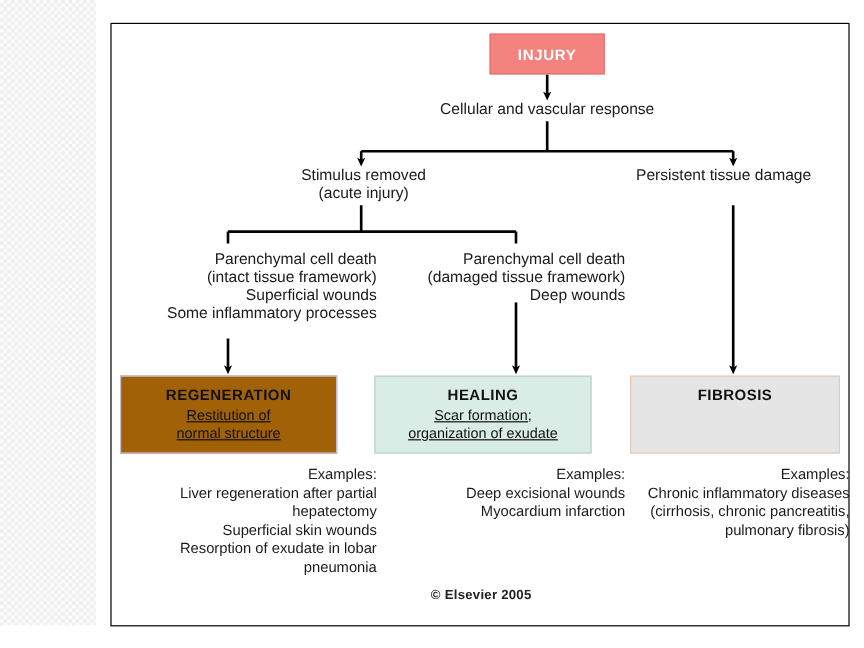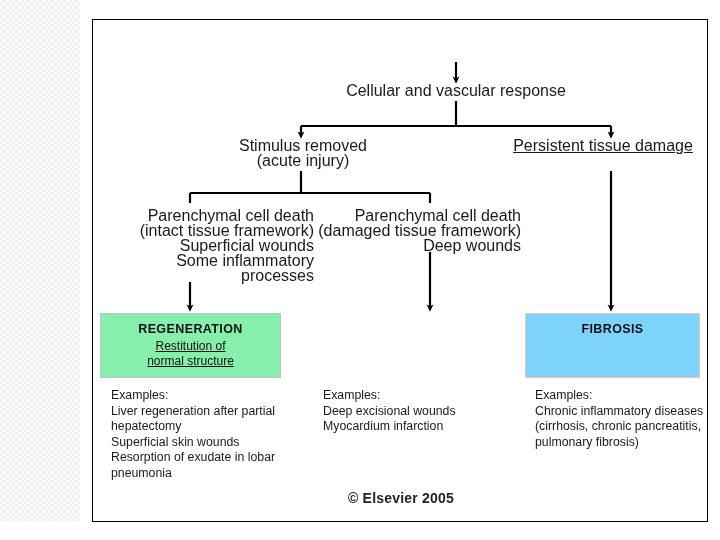--- a/index.html
+++ b/index.html
@@ -64,32 +64,32 @@
     color: #ffffff;
     font-weight: bold;
     font-size: 12.5px;
     letter-spacing: 0.6px;
     line-height: 34px;
   }
 
   
   .text-node {
     position: absolute;
-    font-size: 16px;
+    font-size: 13px;
     color: #1a1a1a;
     line-height: 15px;
     white-space: pre-line;
     box-sizing: border-box;
   }
   .center { text-align: center; }
   .left   { text-align: right; }
 
   #cellular-response { left: 248px; top: 63px; width: 230px; }
   #stimulus-removed  { left: 105px; top: 118px; width: 210px; text-align: center; }
-  #persistent-damage { left: 405px; top: 118px; width: 210px; text-decoration: underline; }
+  #persistent-damage { left: 405px; top: 118px; width: 210px; }
 
   #left-criteria   { left: 6px;   top: 188px; width: 215px; }
   #middle-criteria { left: 218px; top: 188px; width: 210px; }
 
   
   .outcome {
     position: absolute;
     box-sizing: border-box;
     text-align: center;
     font-size: 12px;
@@ -101,52 +101,51 @@
     display: block;
     font-weight: bold;
     font-size: 12.5px;
     letter-spacing: 0.4px;
     margin-bottom: 1px;
   }
   .outcome .sub { display: block; white-space: pre-line; text-decoration: underline; }
 
   #regeneration-box {
     left: 7px; top: 293px; width: 181px; height: 65px;
-    background: #86efac; border: 1px solid #c9bcd6;
+    background: #a16207; border: 1px solid #c9bcd6;
   }
   #healing-box {
     left: 219px; top: 293px; width: 181px; height: 65px;
     background: #d9ece5; border: 1px solid #b7d3c9;
   }
   #fibrosis-box {
     left: 432px; top: 293px; width: 175px; height: 65px;
-    background: #7dd3fc; border: 1px solid #e7c7b5;
+    background: #e5e5e5; border: 1px solid #e7c7b5;
   }
 
   
   .examples {
     position: absolute;
     font-size: 12.3px;
     color: #1a1a1a;
     line-height: 15.5px;
     white-space: pre-line;
-    text-align: left;
-    margin-left: 12px;
+    text-align: right;
   }
   #examples-regeneration { left: 6px;   top: 368px; width: 215px; }
   #examples-healing      { left: 218px; top: 368px; width: 210px; }
   #examples-fibrosis     { left: 430px; top: 368px; width: 185px; }
 
   #copyright {
     position: absolute;
     left: 0;
     top: 470px;
     width: 616px;
     text-align: center;
-    font-size: 14px;
+    font-size: 11px;
     font-weight: bold;
     color: #222222;
     letter-spacing: 0.2px;
   }
 
   #connectors {
     position: absolute;
     left: 0; top: 0;
     width: 616px; height: 503px;
     pointer-events: none;
@@ -184,20 +183,21 @@
         <line x1="337" y1="173" x2="337" y2="183"></line>
 
         <line x1="97" y1="262" x2="97" y2="288" marker-end="url(#arrowhead)"></line>
 
         <line x1="337" y1="232" x2="337" y2="288" marker-end="url(#arrowhead)"></line>
 
         <line x1="518" y1="151" x2="518" y2="288" marker-end="url(#arrowhead)"></line>
       </g>
     </svg>
 
+    <div class="node" id="injury-box">INJURY</div>
 
     <div class="text-node center" id="cellular-response">Cellular and vascular response</div>
 
     <div class="text-node center" id="stimulus-removed">Stimulus removed
 (acute injury)</div>
 
     <div class="text-node center" id="persistent-damage">Persistent tissue damage</div>
 
     <div class="text-node left" id="left-criteria">Parenchymal cell death
     (intact tissue framework)
@@ -207,20 +207,25 @@
     <div class="text-node left" id="middle-criteria">Parenchymal cell death
     (damaged tissue framework)
 Deep wounds</div>
 
     <div class="outcome" id="regeneration-box">
       <span class="title">REGENERATION</span>
       <span class="sub">Restitution of
 normal structure</span>
     </div>
 
+    <div class="outcome" id="healing-box">
+      <span class="title">HEALING</span>
+      <span class="sub">Scar formation;
+organization of exudate</span>
+    </div>
 
     <div class="outcome" id="fibrosis-box">
       <span class="title">FIBROSIS</span>
     </div>
 
     <div class="examples" id="examples-regeneration">Examples:
 Liver regeneration after partial
     hepatectomy
 Superficial skin wounds
 Resorption of exudate in lobar

